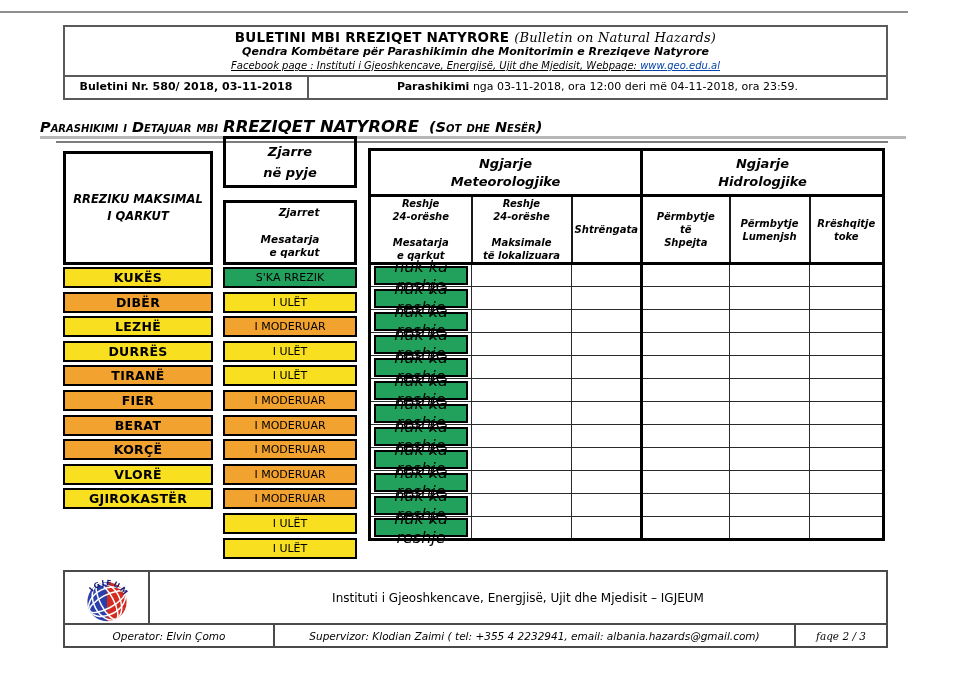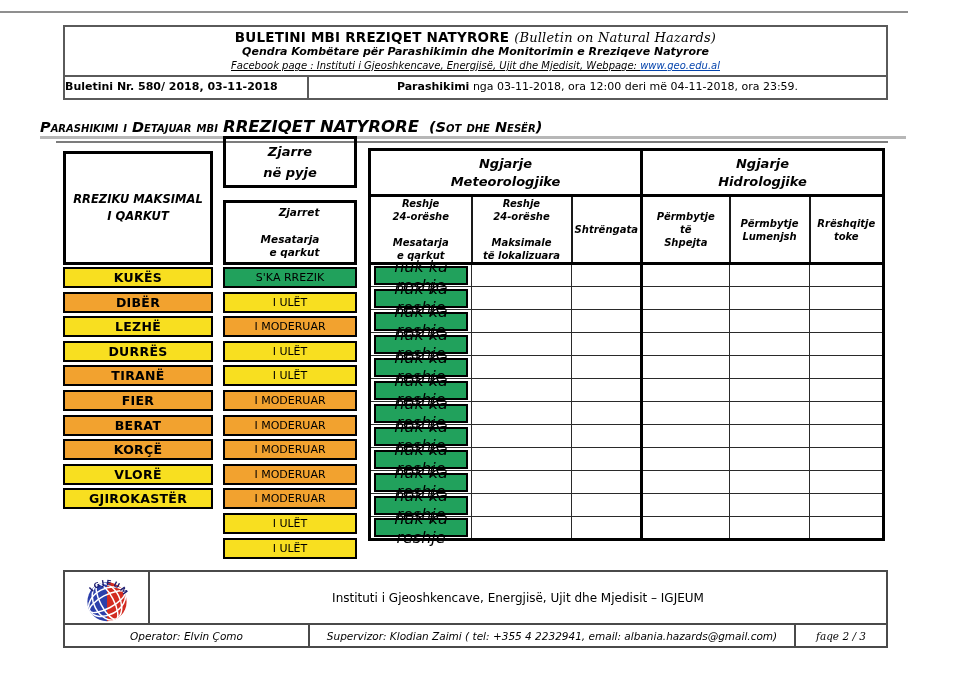--- a/index.html
+++ b/index.html
@@ -15,21 +15,21 @@
 
   
   .header-box { left:63px; top:25px; width:825px; height:75px; border:2px solid #5a5a5a; background:#fff; }
   .header-main { height:50px; border-bottom:2px solid #5a5a5a; text-align:center; padding-top:2px; }
   .h-title { font-size:13.5px; font-weight:bold; letter-spacing:0.2px; }
   .h-title-en { font-family:"DejaVu Serif","Liberation Serif",serif; font-style:italic; font-weight:normal; font-size:13px; }
   .h-sub { font-size:11px; font-weight:bold; font-style:italic; margin-top:0px; }
   .h-fb { font-size:10px; font-style:italic; text-decoration:underline; margin-top:2px; }
   .h-link { color:#0645ad; text-decoration:underline; cursor:pointer; }
   .header-row2 { display:flex; height:21px; }
-  .hb-c1 { width:244px; border-right:2px solid #5a5a5a; font-weight:bold; font-size:11px; line-height:20px; }
+  .hb-c1 { width:244px; border-right:2px solid #5a5a5a; text-align:center; font-weight:bold; font-size:11px; line-height:20px; }
   .hb-c2 { flex:1; text-align:center; font-size:11px; line-height:20px; }
   .bold { font-weight:bold; }
 
   
   .section-title { left:40px; top:117px; font-style:italic; font-weight:bold; white-space:nowrap; }
   .st-sc { font-variant:small-caps; font-size:14.5px; }
   .st-big { font-size:16.5px; }
   .st-gap { margin-left:10px; }
   .rule-a { left:40px; top:136px; width:866px; height:3px; background:#b7b7b7; }
   .rule-b { left:56px; top:141px; width:832px; height:2px; background:#7c7c7c; }
@@ -69,21 +69,21 @@
   td.hyd { border-left:3px solid #000 !important; }
   .greenbox { margin:1px 3px; height:19px; border:2px solid #000; background:#21A15C;
     display:flex; align-items:center; justify-content:center; font-size:16px;font-style:italic; }
 
   
   .footer-box { left:63px; top:570px; width:825px; height:78px; border:2px solid #4a4a4a; background:#fff; }
   .f-top { display:flex; height:53px; border-bottom:2px solid #4a4a4a; }
   .f-logo { width:85px; border-right:2px solid #4a4a4a; display:flex; align-items:center; justify-content:center; }
   .f-inst { flex:1; display:flex; align-items:center; justify-content:center; font-size:12px; }
   .f-bottom { display:flex; height:21px; font-style:italic; font-size:10.5px; }
-  .f-op { width:245px; border-right:2px solid #4a4a4a; display:flex; align-items:center; justify-content:center; }
+  .f-op { width:210px; border-right:2px solid #4a4a4a; display:flex; align-items:center; justify-content:center; }
   .f-sup { flex:1; border-right:2px solid #4a4a4a; display:flex; align-items:center; justify-content:center; }
   .f-page { width:90px; display:flex; align-items:center; justify-content:center;
     font-family:"DejaVu Serif","Liberation Serif",serif;font-style:italic; }
 </style>
 </head>
 <body>
 
 <div class="page">
 
   <div class="abs top-rule"></div>

